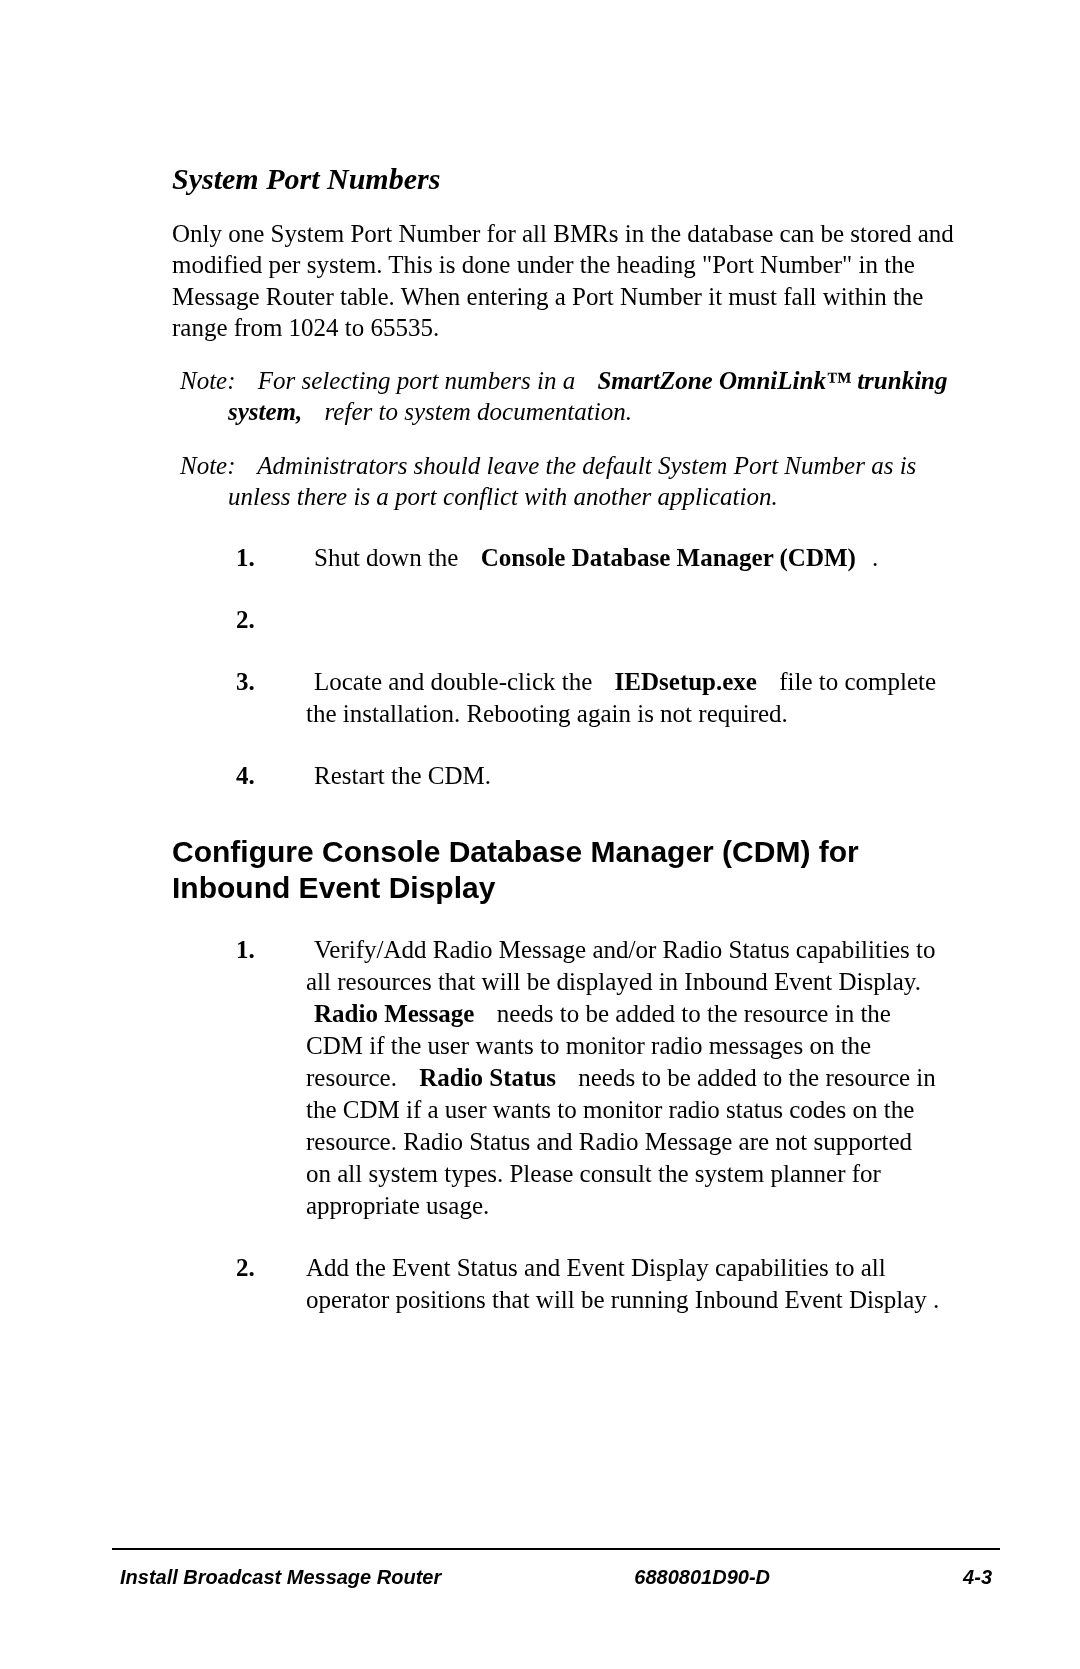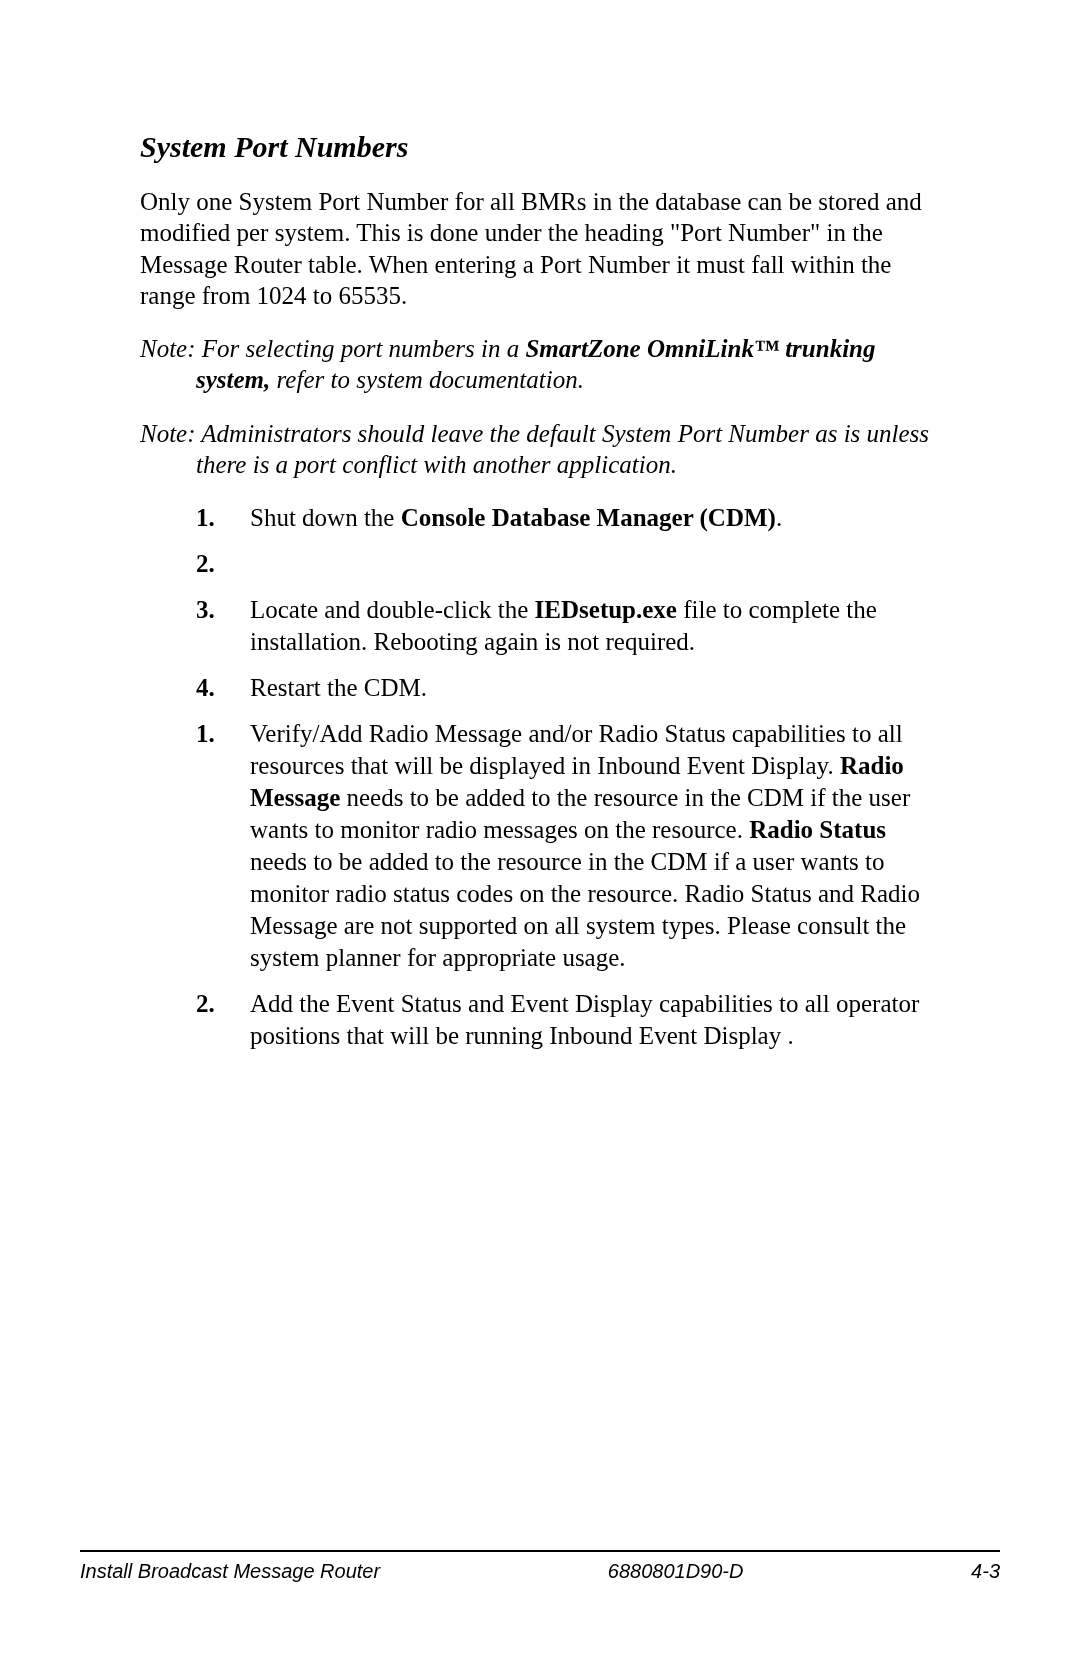--- a/index.html
+++ b/index.html
@@ -1,15 +1,15 @@
 <!DOCTYPE html>
 <html><head>
 <meta charset="utf-8">
 <style>
-  * { box-sizing: border-box; margin: 0; padding: 0; }
+  * { box-sizing: border-box; margin: 8px; padding: 0; }
   html, body { width: 1080px; height: 1669px; background: #ffffff; }
   body {
     font-family: "Times New Roman", Times, serif;
     color: #000;
     position: relative;
   }
   .page {
     position: absolute;
     left: 140px;
     top: 130px;
@@ -69,21 +69,22 @@
     font-size: 25px;
     line-height: 1.28;
     padding-left: 110px;
     margin-top: 16px;
   }
 
   .footer {
     position: absolute;
     left: 80px;
     right: 80px;
-    bottom: 86px;
+    bottom: 72px;
+    font-weight: bold;
   }
   .footer-rule {
     border-top: 2px solid #000;
     margin-bottom: 8px;
   }
   .footer-row {
     display: flex;
     justify-content: space-between;
     font-family: Arial, Helvetica, sans-serif;
     font-style: italic;
@@ -120,20 +121,21 @@
     <li>
       <span class="num">3.</span>
       <span class="txt"><span>Locate and double-click the </span><span class="b">IEDsetup.exe</span><span> file to complete the installation.  Rebooting again is not required.</span></span>
     </li>
     <li>
       <span class="num">4.</span>
       <span class="txt"><span>Restart the CDM.</span><span class="b"></span><span></span></span>
     </li>
   </ol>
 
+  <div class="h2-sans">Configure Console Database Manager (CDM) for Inbound Event Display</div>
 
   <ol class="steps">
     <li>
       <span class="num">1.</span>
       <span class="txt"><span>Verify/Add Radio Message and/or Radio Status capabilities to all resources that will be displayed in Inbound Event Display. </span><span class="b">Radio Message</span><span> needs to be added to the resource in the CDM if the user wants to monitor radio messages on the resource.  </span><span class="b">Radio Status</span><span> needs to be added to the resource in the CDM if a user wants to monitor radio status codes on the resource.  Radio Status and Radio Message are not supported on all system types.  Please consult the system planner for appropriate usage.</span></span>
     </li>
     <li>
       <span class="num">2.</span>
       <span class="txt">Add the Event Status and Event Display capabilities to all operator positions that will be running Inbound Event Display .</span>
     </li>

